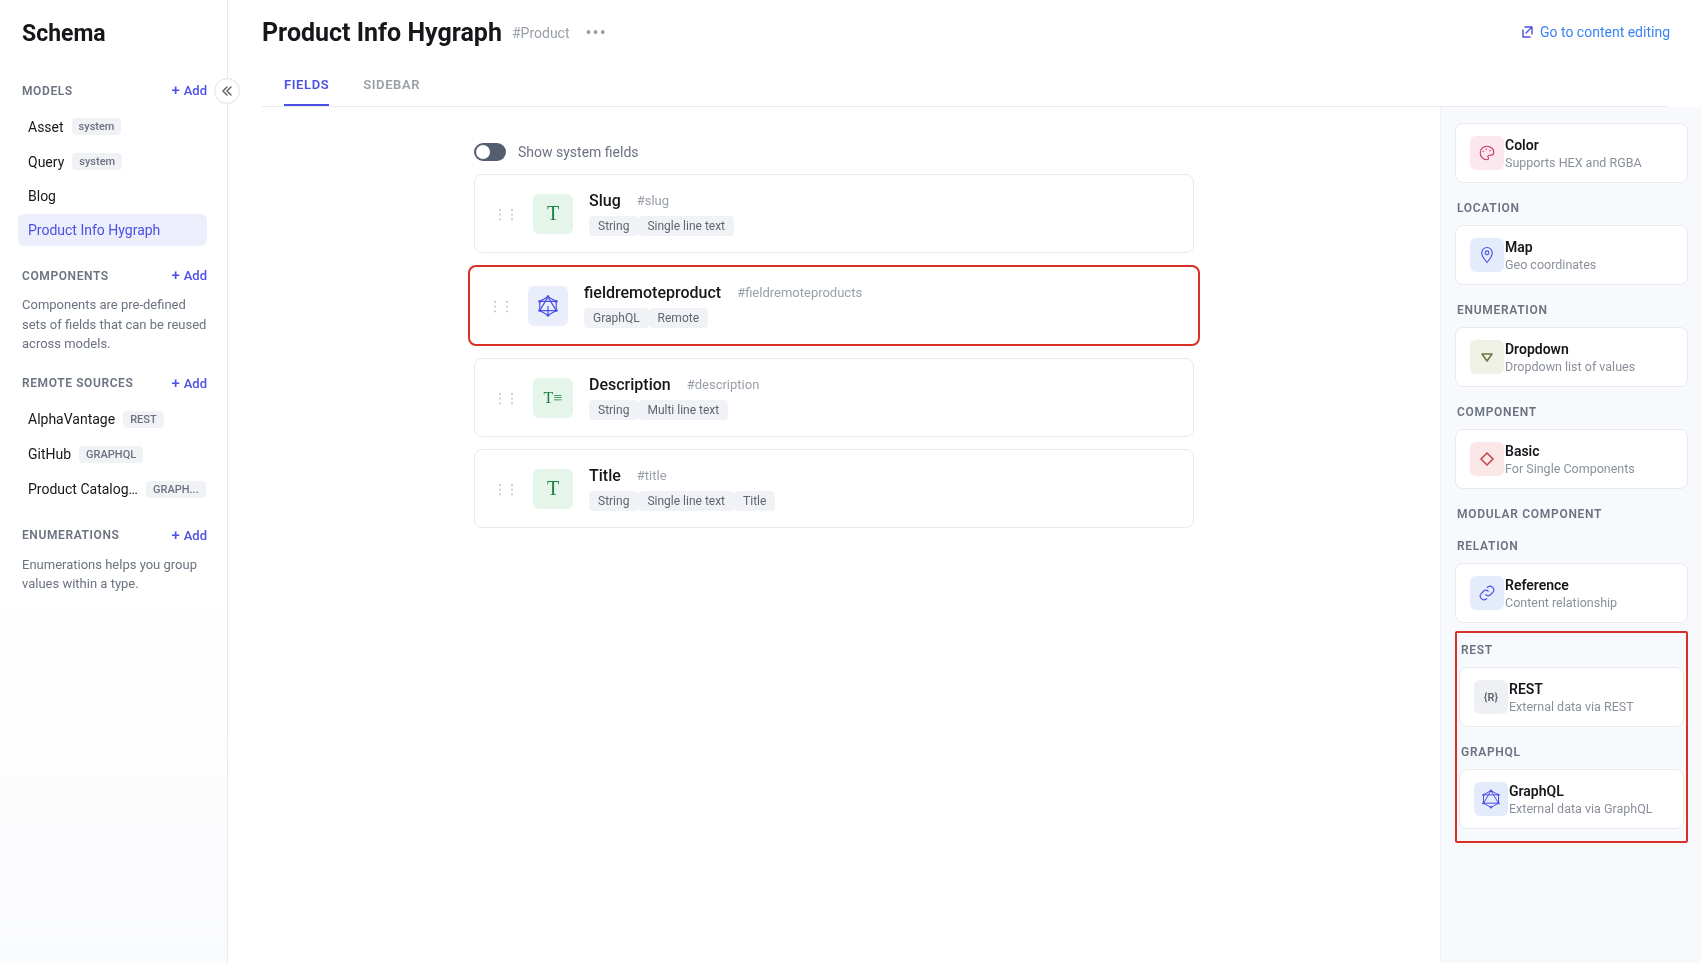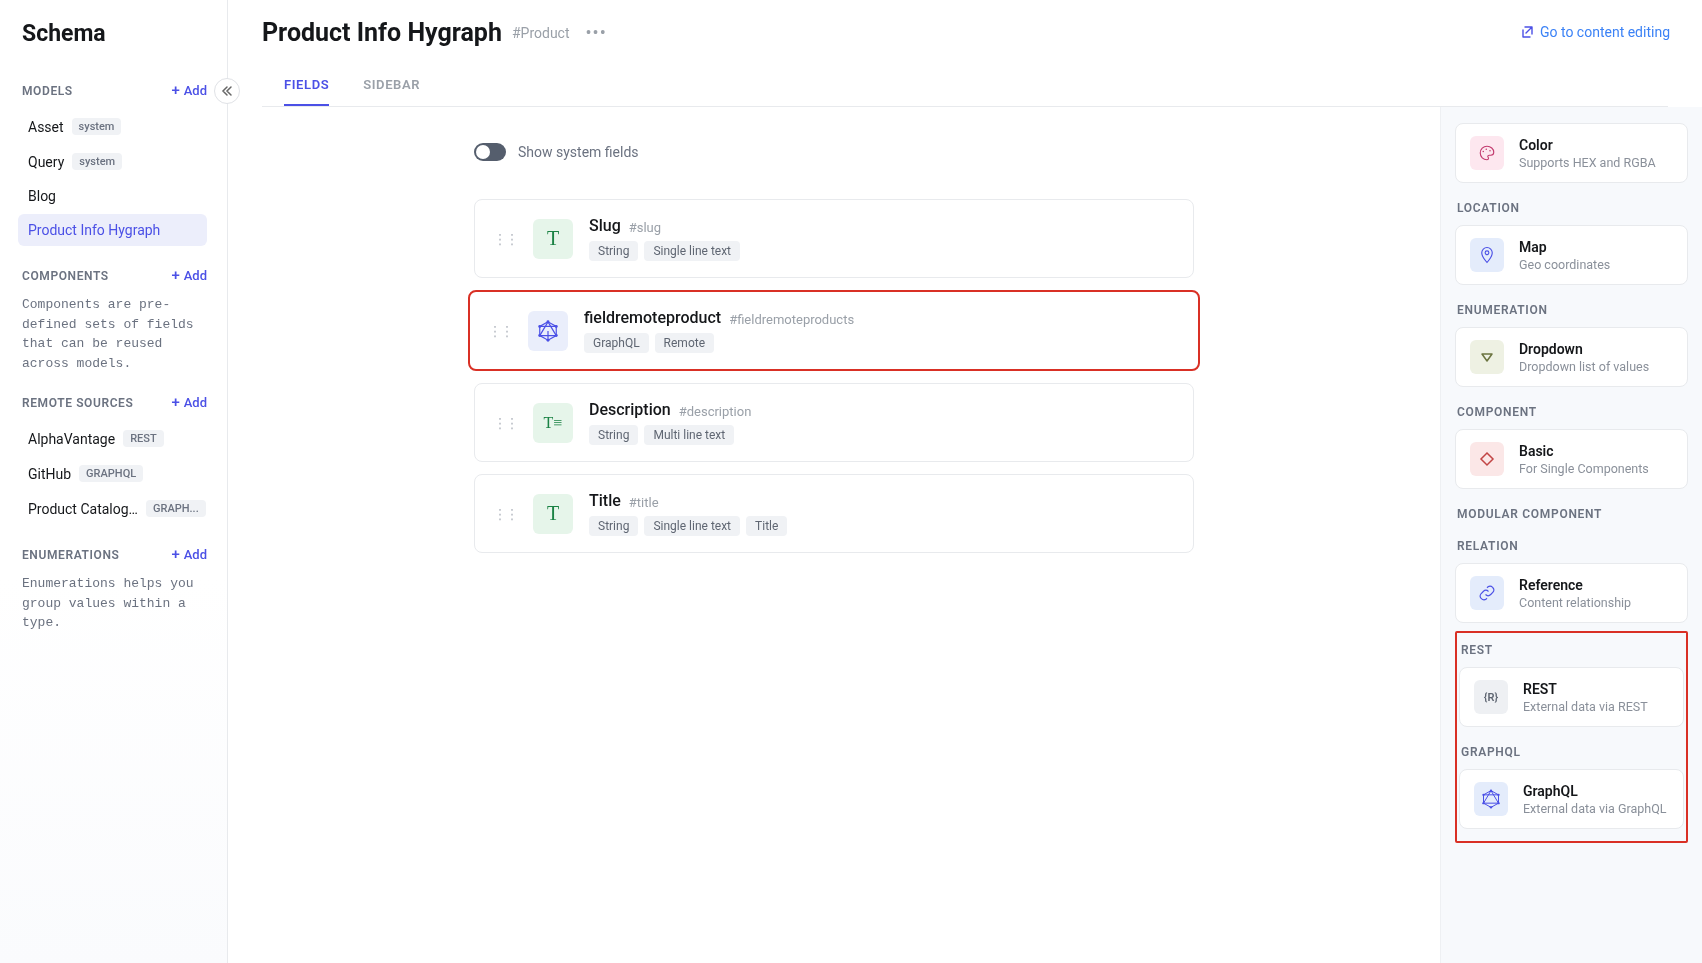--- a/index.html
+++ b/index.html
@@ -11,21 +11,21 @@
 .sidebar-left { width: 228px; border-right: 1px solid #e8eaed; padding: 20px 20px 0 22px; position: relative; background: linear-gradient(180deg, #fff 0%, #fff 60%, #fafbfd 100%); }
 .sidebar-title { font-size: 23px; font-weight: 700; margin-bottom: 36px; }
 .collapse-btn { position: absolute; right: -13px; top: 78px; width: 26px; height: 26px; border-radius: 50%; background: #fff; border: 1px solid #e0e2e6; display: flex; align-items: center; justify-content: center; cursor: pointer; font-size: 12px; color: #666; }
 
 .section-header { display: flex; justify-content: space-between; align-items: center; margin-bottom: 12px; margin-top: 22px; }
 .section-header:first-of-type { margin-top: 0; }
 .section-label { font-size: 12px; font-weight: 600; letter-spacing: 0.6px; color: #6b7280; }
 .add-link { color: #4b50e6; font-size: 13px; font-weight: 500; cursor: pointer; display: inline-flex; align-items: center; gap: 4px; }
 .add-link-plus { font-size: 15px; line-height: 1; }
 
-.section-desc { font-size: 13px; color: #6b7280; line-height: 1.5; margin-bottom: 6px; font-family: Liberation Mono, monospace; }
+.section-desc { font-size: 13px; color: #6b7280; line-height: 1.5; margin-bottom: 6px; }
 
 .nav-item { display: flex; align-items: center; gap: 8px; padding: 8px 10px; border-radius: 6px; font-size: 14px; color: #15171a; cursor: pointer; margin-bottom: 2px; margin-left: -4px; }
 .nav-item.active { background: #eceefb; color: #4b50e6; }
 .nav-badge { font-size: 11px; background: #f0f2f5; color: #6b7280; padding: 2px 7px; border-radius: 4px; font-weight: 500; }
 .nav-badge.rest { }
 .nav-badge.gql { }
 .nav-item-name { flex: 0 0 auto; }
 .nav-item-name.trunc { max-width: 110px; overflow: hidden; text-overflow: ellipsis; white-space: nowrap; text-align: center; }
 
 
@@ -38,43 +38,43 @@
 .go-edit { position: absolute; right: 32px; top: 24px; color: #3b82f6; font-size: 14px; cursor: pointer; display: inline-flex; align-items: center; gap: 6px; }
 
 .tabs { display: flex; gap: 34px; margin-top: 20px; border-bottom: 1px solid #e8eaed; padding-left: 22px; }
 .tab { padding: 10px 0 12px 0; font-size: 13px; font-weight: 600; letter-spacing: 0.6px; color: #9aa0a8; cursor: pointer; border-bottom: 2px solid transparent; }
 .tab.active { color: #4b50e6; border-bottom-color: #4b50e6; }
 
 .content-row { flex: 1; display: flex; overflow: hidden; }
 .fields-area { flex: 1; padding: 30px 0 0 0; background: #fff; }
 .fields-inner { margin: 0 auto; width: 720px; }
 
-.toggle-row { display: flex; align-items: center; gap: 12px; margin-bottom: 38px; margin-top: 6px; }
+.toggle-row { display: flex; align-items: center; gap: 12px; margin-bottom: 13px; margin-top: 6px; }
 .toggle { width: 32px; height: 18px; border-radius: 10px; background: #555e6d; position: relative; cursor: pointer; }
 .toggle-knob { width: 14px; height: 14px; border-radius: 50%; background: #fff; position: absolute; top: 2px; left: 2px; }
 .toggle-label { font-size: 14px; color: #6b7280; }
 
 .field-card { display: flex; align-items: center; gap: 16px; padding: 16px 18px; border: 1px solid #e8eaed; border-radius: 8px; background: #fff; margin-bottom: 12px; }
 .field-card.highlighted { border: 2px solid #d93025; margin-left: -6px; margin-right: -6px; }
 .drag-handle { color: #b5bac2; cursor: grab; font-size: 14px; letter-spacing: -2px; }
 .field-icon-box { width: 40px; height: 40px; border-radius: 6px; display: flex; align-items: center; justify-content: center; font-size: 18px; }
 .field-icon-box.green { background: #e6f5ea; color: #1a8244; font-family: Georgia, serif; font-size: 20px; }
 .field-icon-box.blue { background: #eaeefb; color: #4b50e6; }
 .field-meta { display: flex; flex-direction: column; gap: 6px; }
-.field-title-row { display: flex; align-items: flex-end; gap: 8px; }
+.field-title-row { display: flex; align-items: center; gap: 16px; }
 .field-name { font-size: 16px; font-weight: 500; color: #15171a; }
 .field-api { font-size: 13px; color: #9aa0a8; }
-.field-tags { display: flex; gap: 6px; }
+.field-tags { display: flex; gap: 0; }
 .field-tag { font-size: 12px; background: #f0f2f5; color: #5f6672; padding: 3px 9px; border-radius: 4px; }
 
 
 .sidebar-right { width: 262px; background: #f7f9fc; padding: 16px 14px 20px 14px; overflow-y: auto; border-left: 1px solid #eef0f3; }
 .ft-section-label { font-size: 12px; font-weight: 600; letter-spacing: 0.7px; color: #6b7280; margin: 18px 0 10px 2px; }
 .ft-section-label:first-child { margin-top: 0; }
-.ft-card { display: flex; align-items: center; gap: 15px; padding: 12px 14px; background: #fff; border: 1px solid #e8eaed; border-radius: 8px; cursor: pointer; margin-bottom: 8px; }
+.ft-card { display: flex; align-items: center; gap: 1px; padding: 12px 14px; background: #fff; border: 1px solid #e8eaed; border-radius: 8px; cursor: pointer; margin-bottom: 8px; }
 .ft-icon { width: 34px; height: 34px; border-radius: 6px; display: flex; align-items: center; justify-content: center; }
 .ft-icon.pink { background: #fde7ef; color: #c23a6e; }
 .ft-icon.lblue { background: #e4ecfb; color: #4b50e6; }
 .ft-icon.olive { background: #eef1e3; color: #6b7440; }
 .ft-icon.rose { background: #fbe7e7; color: #c24545; }
 .ft-icon.rose2 { background: #fbe7ee; color: #c24575; }
 .ft-icon.gray { background: #eef0f3; color: #5f6672; }
 .ft-meta { display: flex; flex-direction: column; gap: 2px; }
 .ft-name { font-size: 14px; font-weight: 600; color: #15171a; }
 .ft-desc { font-size: 12.5px; color: #8a909a; }

